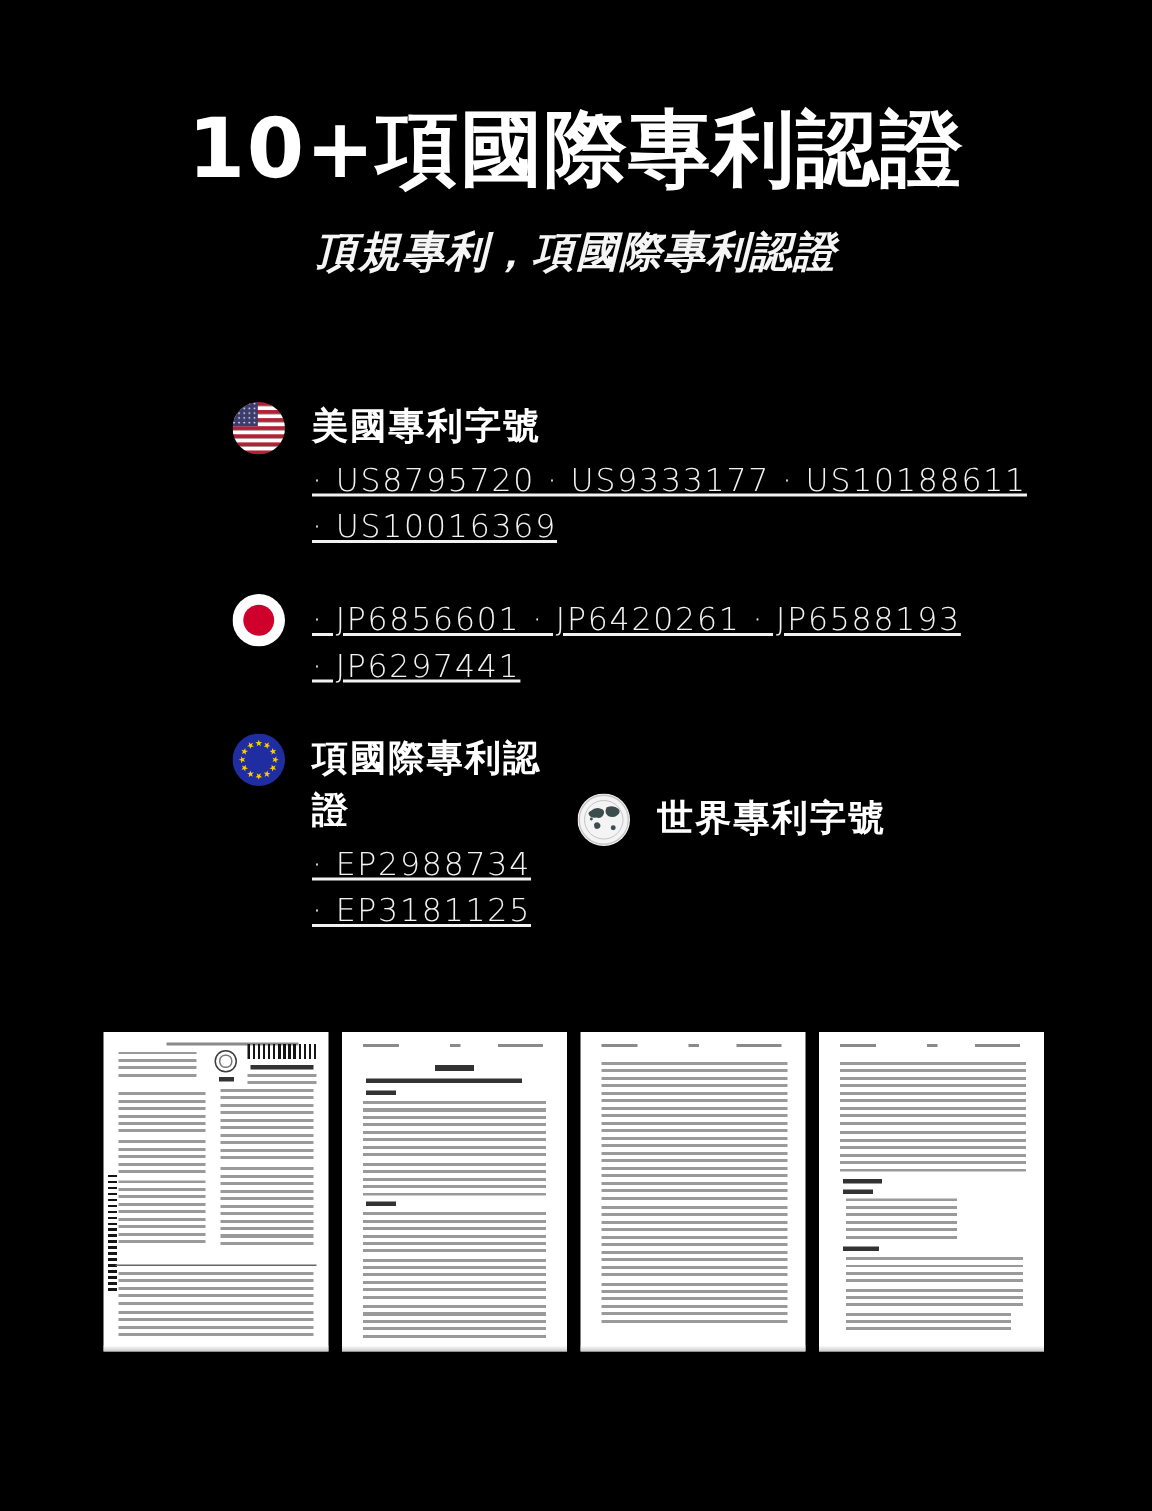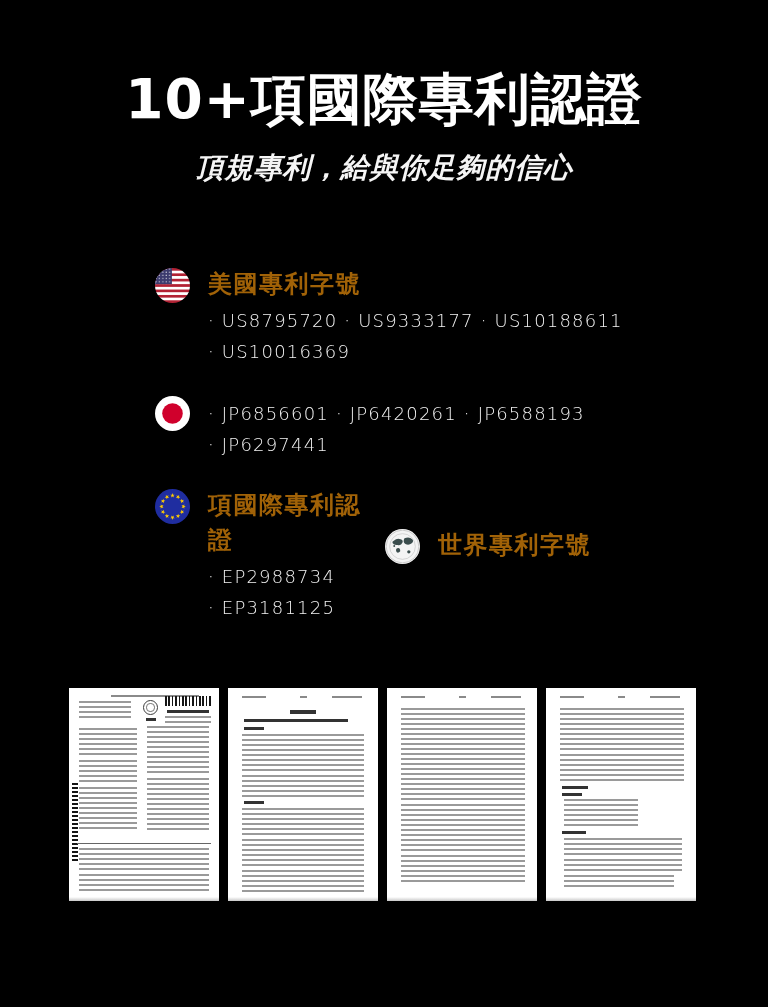--- a/index.html
+++ b/index.html
@@ -18,26 +18,26 @@
     font-size:28px;color:#f5f5f5;letter-spacing:1px;
   }
   
   .patents{position:absolute;left:155px;top:267px;width:520px;}
   .sec{display:flex;align-items:flex-start;margin-bottom:28px;}
   .flag{width:35px;height:35px;flex:0 0 35px;margin-right:18px;margin-top:1px;}
   .flag svg{display:block;width:35px;height:35px;}
   .sec-body{flex:1;}
   .sec-body h2{
     margin:0;font-size:24px;font-weight:bold;line-height:35px;
-    letter-spacing:1.5px;color:#a16207;
+    letter-spacing:1.5px;color:#ffffff;
   }
   .plines{margin-top:3px;}
   .pline{
-    font-size:18px;font-weight:300;line-height:31px;letter-spacing:1.2px;
-    color:#f2f2f2;white-space:pre;
+    font-size:21px;font-weight:300;line-height:31px;letter-spacing:1.2px;
+    color:#f2f2f2;white-space:pre;text-decoration:underline;
   }
   .lastrow{display:flex;}
   .lastrow .sec.eu{width:230px;flex:0 0 230px;margin-bottom:0;}
   .lastrow .sec.world{margin-bottom:0;margin-top:40px;}
   
   .docs{position:absolute;left:69px;top:688px;display:flex;gap:9px;}
   .doc{
     position:relative;width:150px;height:213px;background:#fff;
     overflow:hidden;flex:0 0 150px;
   }
@@ -54,21 +54,21 @@
   .seal{position:absolute;border:1.6px solid #3c3c3c;border-radius:50%;box-sizing:border-box;}
   .seal::after{content:"";position:absolute;left:2.4px;top:2.4px;right:2.4px;bottom:2.4px;border:1px solid #777;border-radius:50%;}
   .rule{position:absolute;background:#666;height:1px;}
 </style>
 </head>
 <body>
 
 <div class="canvas">
 
   <div class="title">10+項國際專利認證</div>
-  <div class="subtitle">頂規專利，給與你足夠的信心</div>
+  <div class="subtitle">頂規專利，項國際專利認證</div>
 
   <div class="patents">
 
     <div class="sec">
       <span class="flag">
         <svg viewBox="0 0 34 34">
           <defs>
             <clipPath id="usclip">
                 <circle cx="17" cy="17" r="17"></circle>
               </clipPath>

